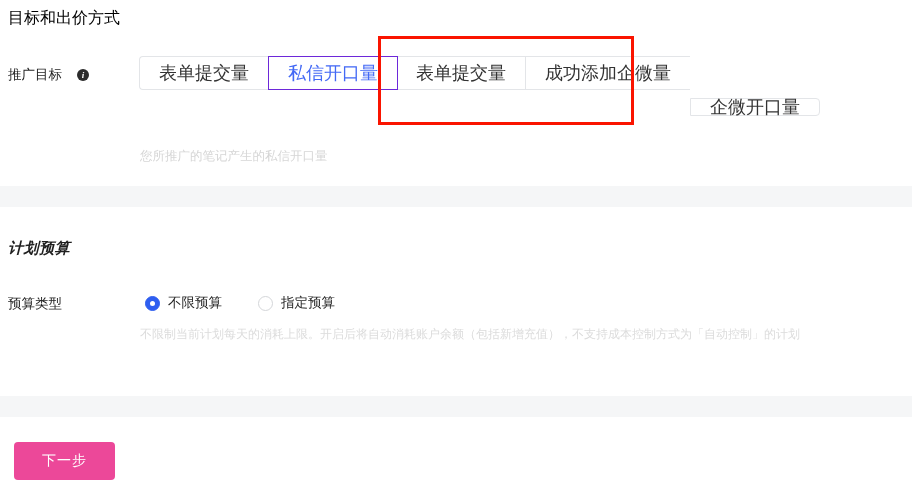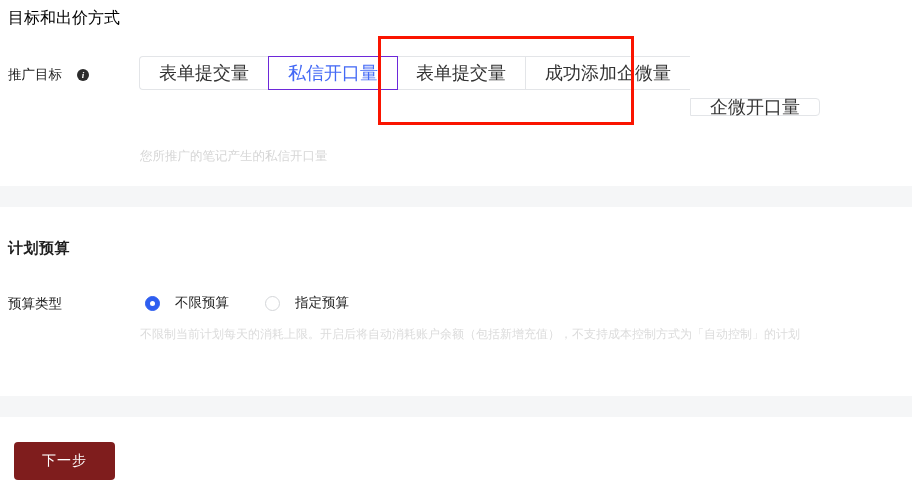--- a/index.html
+++ b/index.html
@@ -103,21 +103,21 @@
     left: 0;
     width: 912px;
     background: #f5f6f7;
   }
 
   
   .radio-row { display: flex; align-items: center; }
   .radio-opt {
     display: flex;
     align-items: center;
-    gap: 15px;
+    gap: 8px;
     cursor: pointer;
     font-size: 13.5px;
     color: #1f1f1f;
     white-space: nowrap;
   }
   .radio-dot {
     width: 15px; height: 15px;
     border-radius: 50%;
     border: 1px solid #d4d6d9;
     background: #fff;
@@ -143,21 +143,21 @@
     color: #dcdcdc;
     white-space: nowrap;
   }
 
   
   .btn-primary {
     display: inline-flex;
     align-items: center;
     justify-content: center;
     width: 101px; height: 38px;
-    background: #7f1d1d;
+    background: #ec4899;
     color: #ffffff;
     font-size: 14px;
     border: none;
     border-radius: 4px;
     cursor: pointer;
     letter-spacing: 1px;
     font-family: inherit;
   }
 </style>
 </head>
@@ -179,21 +179,21 @@
       <div class="tab">成功添加企微量</div>
       <div class="tab">企微开口量</div>
     </div>
 
   <div class="hint" style="position:absolute; left:140px; top:104px;margin-top:44px;">您所推广的笔记产生的私信开口量</div>
 
   <div class="annot-box" style="left: 378px; top: 36px; width: 256px; height: 89px; border-color: rgb(250, 20, 0);"></div>
 
   <div class="band" style="top:186px; height:21px;"></div>
 
-  <div style="position:absolute; left:8px; top:239px;" class="section-title">计划预算</div>
+  <div style="position:absolute; left:8px; top:239px;font-style:italic;" class="section-title">计划预算</div>
 
   <div style="position:absolute; left:8px; top:295px;" class="field-label">
     <span>预算类型</span>
   </div>
 
   <div class="radio-row" id="budget-radios" style="position:absolute; left:145px; top:294px; gap:36px;">
       <div class="radio-opt checked">
         <span class="radio-dot"></span>
         <span>不限预算</span>
       </div>

